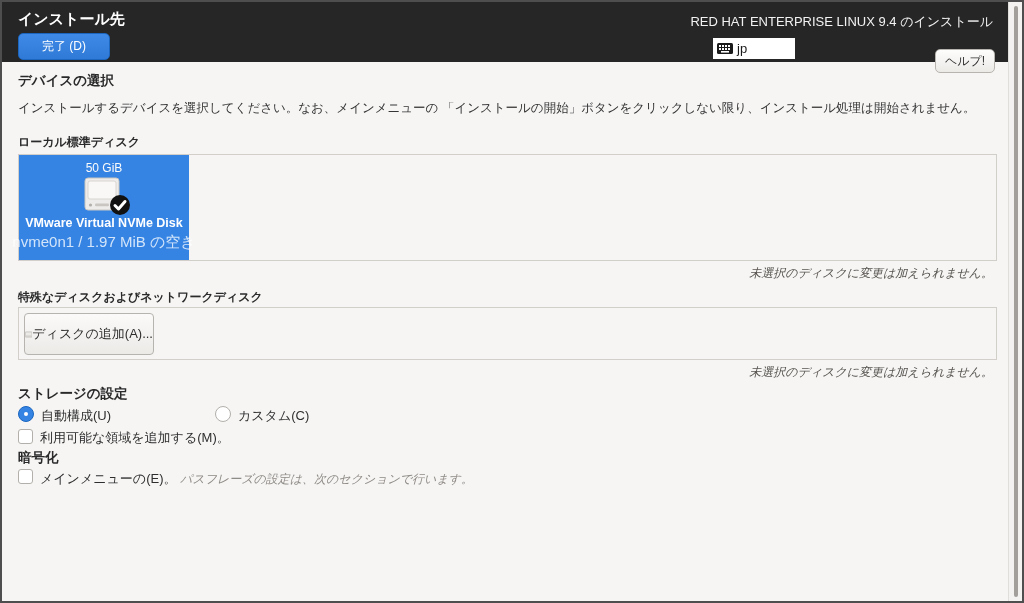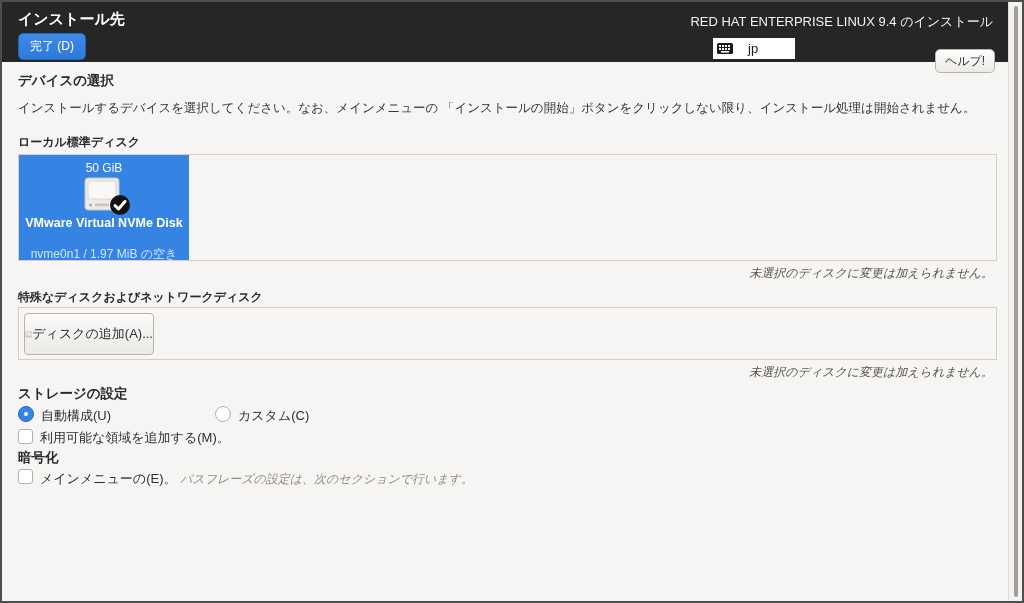--- a/index.html
+++ b/index.html
@@ -26,30 +26,30 @@
     position:absolute; top:0; left:0; right:14px; height:60px;
     background:#262626;
   }
   .header-title {
     position:absolute; left:16px; top:8px;
     color:#ffffff; font-size:15px; font-weight:bold;
   }
   .btn-done {
     position:absolute; left:16px; top:31px;
     background:linear-gradient(#3f8ae6,#2f7ad6); border:1px solid #1c66c0;
-    color:#ffffff; font-size:12px; padding:4px 11px; border-radius:5px;
+    color:#ffffff; font-size:12px; padding:4px 23px; border-radius:5px;
     cursor:pointer;
   }
   .product-title {
     position:absolute; right:15px; top:11px;
     color:#f2f2f2; font-size:13px; white-space:nowrap;
   }
   .kbd-box {
     position:absolute; right:213px; top:36px; width:82px; height:21px;
-    background:#ffffff; display:flex; align-items:center; gap:15px;
+    background:#ffffff; display:flex; align-items:center; gap:4px;
     padding-left:4px; cursor:pointer;
   }
   .kbd-box span { font-size:13px; color:#1a1a1a; }
   .btn-help {
     position:absolute; right:13px; top:47px; width:60px; height:24px;
     background:linear-gradient(#fdfdfc,#eceae7); border:1px solid #b7b4af;
     border-radius:5px; color:#2e2e2e; font-size:12px; cursor:pointer;
   }
 
   
@@ -70,21 +70,21 @@
     border:1px solid #d2cfca; background:#f6f5f4;
   }
   .disk-tile {
     position:absolute; left:0; top:0; width:170px; height:100%;
     background:#3584e4; color:#ffffff; cursor:pointer;
     display:flex; flex-direction:column; align-items:center;
   }
   .disk-size { font-size:12px; margin-top:6px; color:#fbfbfb; }
   .disk-icon-wrap { position:relative; width:40px; height:37px; margin-top:2px; }
   .disk-name { font-size:12.5px; font-weight:bold; margin-top:2px; white-space:nowrap; }
-  .disk-free { font-size:12px; color:rgba(255,255,255,0.78); margin-top:16px; white-space:nowrap; }
+  .disk-free { font-size:15px; color:rgba(255,255,255,0.78); margin-top:3px; white-space:nowrap; }
   .check-badge { position:absolute; right:-7px; bottom:-2px; }
 
   .note {
     position:absolute; right:29px;
     font-size:12px; font-style:italic; color:#57544f; white-space:nowrap;
   }
 
   .btn-add {
     position:absolute; left:22px; top:311px; width:130px; height:42px;
     background:linear-gradient(#fbfaf9,#eceae7); border:1px solid #b7b4af;

